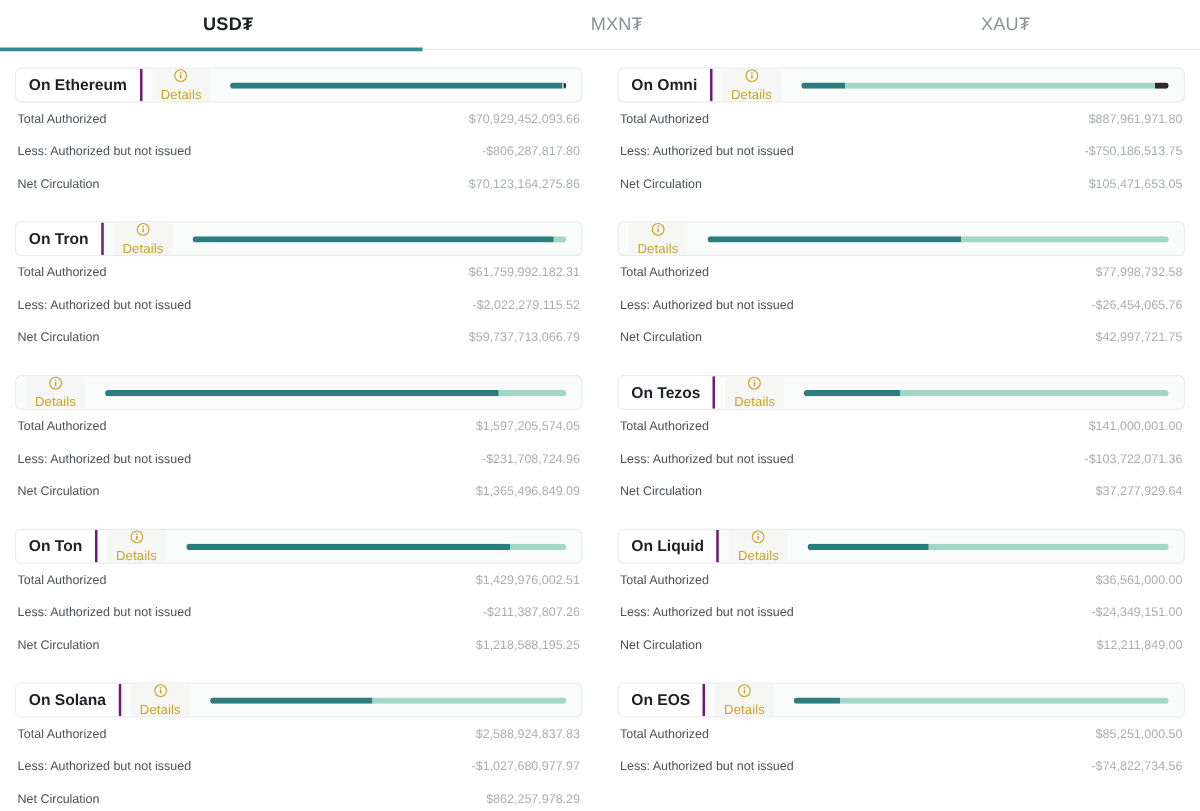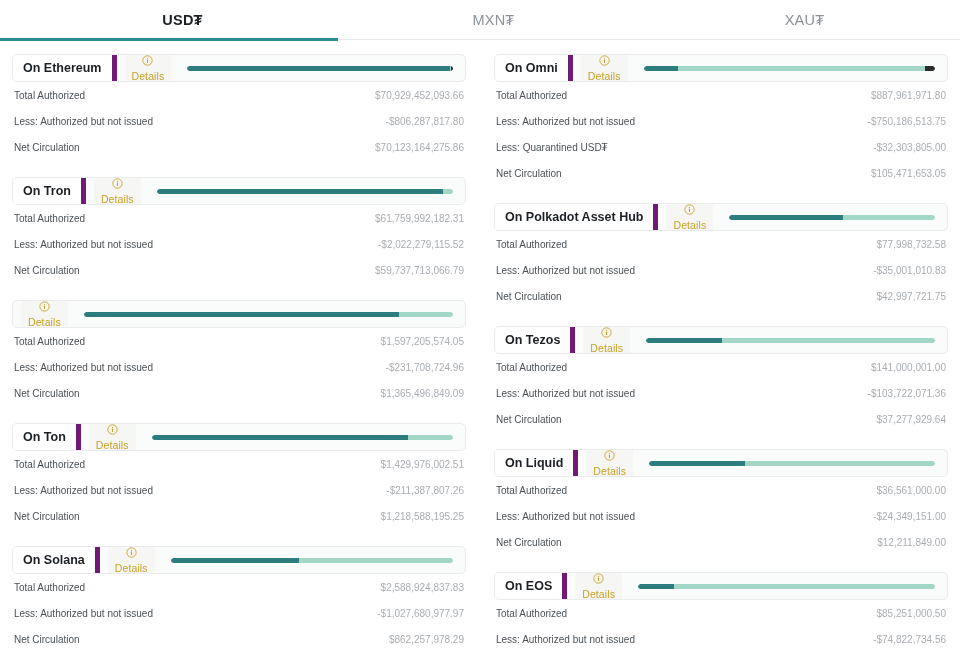--- a/index.html
+++ b/index.html
@@ -70,21 +70,21 @@
   }
   .chain-name {
     background: #ffffff;
     height: 100%;
     display: flex;
     align-items: center;
     padding: 0 10px;
     font-size: 12.5px;
     font-weight: bold;
     color: #1c2024;
-    border-right: 5px solid #701a75;
+    border-right: 2px solid #701a75;
     white-space: nowrap;
   }
   .details-btn {
     display: flex;
     align-items: center;
     gap: 4px;
     margin-left: 8px;
     padding: 2px 7px;
     border-radius: 4px;
     background: #f6f6f4;
@@ -338,32 +338,27 @@
         <div class="rows">
           <div class="row">
             <span class="lbl">Total Authorized</span>
             <span class="val">$887,961,971.80</span>
           </div>
           <div class="row">
             <span class="lbl">Less: Authorized but not issued</span>
             <span class="val">-$750,186,513.75</span>
           </div>
           <div class="row">
-            <span class="lbl">Less: Quarantined USD₮</span>
-            <span class="val">-$32,303,805.00</span>
-          </div>
-          <div class="row">
             <span class="lbl">Net Circulation</span>
             <span class="val">$105,471,653.05</span>
           </div>
         </div>
       </div>
       <div class="card">
         <div class="card-head">
-          <div class="chain-name">On Polkadot Asset Hub</div>
           <div class="details-btn">
             <svg viewBox="0 0 16 16" class="info-icon">
               <circle cx="8" cy="8" r="6.8" fill="none" stroke="#c9a227" stroke-width="1.3"></circle>
               <circle cx="8" cy="4.8" r="0.95" fill="#c9a227"></circle>
               <rect x="7.15" y="6.7" width="1.7" height="5" rx="0.8" fill="#c9a227"></rect>
             </svg>
             <span class="details-label">Details</span>
           </div>
           <div class="bar-wrap">
             <div class="bar">
@@ -372,21 +367,21 @@
             </div>
           </div>
         </div>
         <div class="rows">
           <div class="row">
             <span class="lbl">Total Authorized</span>
             <span class="val">$77,998,732.58</span>
           </div>
           <div class="row">
             <span class="lbl">Less: Authorized but not issued</span>
-            <span class="val">-$35,001,010.83</span>
+            <span class="val">-$26,454,065.76</span>
           </div>
           <div class="row">
             <span class="lbl">Net Circulation</span>
             <span class="val">$42,997,721.75</span>
           </div>
         </div>
       </div>
       <div class="card">
         <div class="card-head">
           <div class="chain-name">On Tezos</div>

